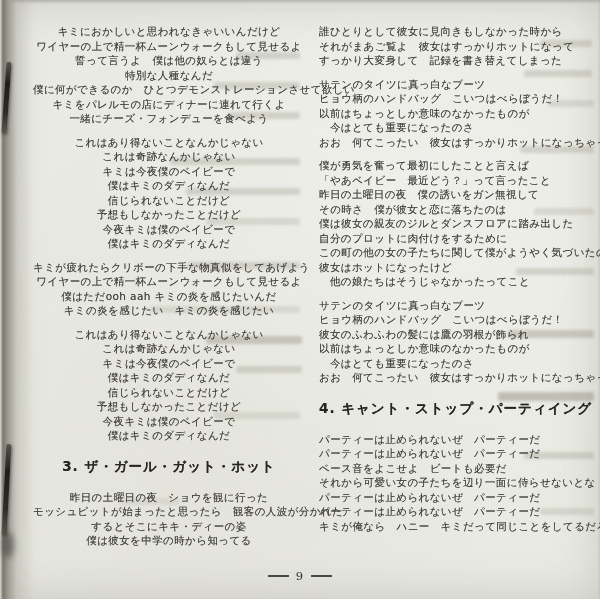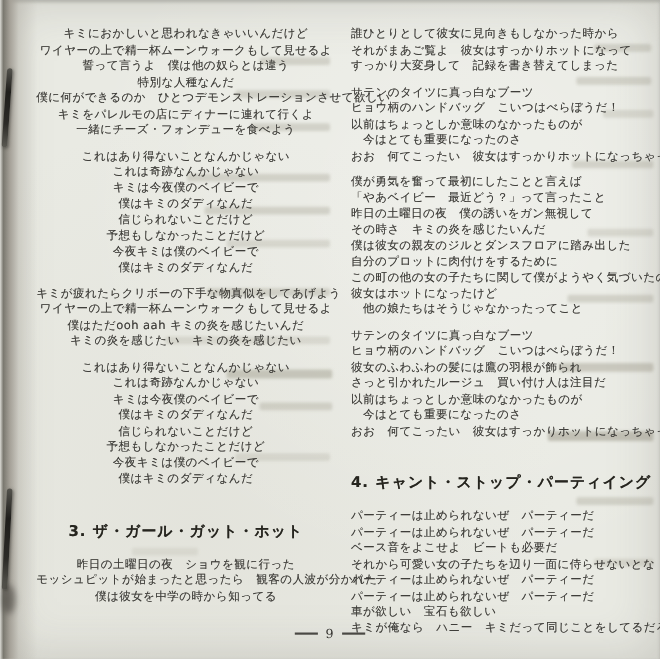--- a/index.html
+++ b/index.html
@@ -42,21 +42,21 @@
   .col-left{left:33px;width:272px;text-align:center;}
   .col-right{left:319px;width:276px;}
   .stanza{margin:0 0 9px 0;}
   .lyric-line{
     margin:0;font-size:10.5px;line-height:14.5px;letter-spacing:0.4px;
     color:#3f3e3a;white-space:nowrap;
     text-shadow:0 0 0.4px rgba(63,62,58,0.55);
   }
   .track-heading{
     font-size:13.5px;font-weight:bold;color:#26251f;letter-spacing:1px;
-    margin:31px 0 14px 0;white-space:nowrap;
+    margin:15px 0 14px 0;white-space:nowrap;
     text-shadow:0 0 0.5px rgba(38,37,31,0.6);
   }
 
   
   .footer{
     position:absolute;left:0;right:0;top:568px;height:16px;
     display:flex;align-items:center;justify-content:center;gap:7px;
   }
   .page-rule{width:21px;height:1.5px;background:#4a4944;}
   .page-num{font-size:11.5px;color:#33322e;letter-spacing:1px;
@@ -153,65 +153,64 @@
         <p class="lyric-line">僕はキミのダディなんだ</p>
         <p class="lyric-line">信じられないことだけど</p>
         <p class="lyric-line">予想もしなかったことだけど</p>
         <p class="lyric-line">今夜キミは僕のベイビーで</p>
         <p class="lyric-line">僕はキミのダディなんだ</p>
       </div>
       <div class="track-heading">3. ザ・ガール・ガット・ホット</div>
       <div class="stanza">
         <p class="lyric-line">昨日の土曜日の夜　ショウを観に行った</p>
         <p class="lyric-line">モッシュピットが始まったと思ったら　観客の人波が分かれた</p>
+        <p class="lyric-line">するとそこにキキ・ディーの姿</p>
         <p class="lyric-line">僕は彼女を中学の時から知ってる</p>
       </div>
     </div>
   <div class="col col-right" id="right-column">
       <div class="stanza">
         <p class="lyric-line">誰ひとりとして彼女に見向きもしなかった時から</p>
         <p class="lyric-line">それがまあご覧よ　彼女はすっかりホットになって</p>
         <p class="lyric-line">すっかり大変身して　記録を書き替えてしまった</p>
       </div>
       <div class="stanza">
         <p class="lyric-line">サテンのタイツに真っ白なブーツ</p>
         <p class="lyric-line">ヒョウ柄のハンドバッグ　こいつはべらぼうだ！</p>
         <p class="lyric-line">以前はちょっとしか意味のなかったものが</p>
         <p class="lyric-line">　今はとても重要になったのさ</p>
         <p class="lyric-line">おお　何てこったい　彼女はすっかりホットになっちゃったよ</p>
       </div>
       <div class="stanza">
         <p class="lyric-line">僕が勇気を奮って最初にしたことと言えば</p>
         <p class="lyric-line">「やあベイビー　最近どう？」って言ったこと</p>
         <p class="lyric-line">昨日の土曜日の夜　僕の誘いをガン無視して</p>
-        <p class="lyric-line">その時さ　キミの炎を感じたいんだ</p>
+        <p class="lyric-line">その時さ　僕が彼女と恋に落ちたのは</p>
         <p class="lyric-line">僕は彼女の親友のジルとダンスフロアに踏み出した</p>
         <p class="lyric-line">自分のプロットに肉付けをするために</p>
         <p class="lyric-line">この町の他の女の子たちに関して僕がようやく気づいたのは</p>
         <p class="lyric-line">彼女はホットになったけど</p>
         <p class="lyric-line">　他の娘たちはそうじゃなかったってこと</p>
       </div>
       <div class="stanza">
         <p class="lyric-line">サテンのタイツに真っ白なブーツ</p>
         <p class="lyric-line">ヒョウ柄のハンドバッグ　こいつはべらぼうだ！</p>
         <p class="lyric-line">彼女のふわふわの髪には鷹の羽根が飾られ</p>
-        <p class="lyric-line">さっと引かれたルージュ　買い付け人は注目だ</p>
         <p class="lyric-line">以前はちょっとしか意味のなかったものが</p>
         <p class="lyric-line">　今はとても重要になったのさ</p>
         <p class="lyric-line">おお　何てこったい　彼女はすっかりホットになっちゃったよ</p>
       </div>
       <div class="track-heading">4. キャント・ストップ・パーティイング</div>
       <div class="stanza">
         <p class="lyric-line">パーティーは止められないぜ　パーティーだ</p>
         <p class="lyric-line">パーティーは止められないぜ　パーティーだ</p>
         <p class="lyric-line">ベース音をよこせよ　ビートも必要だ</p>
         <p class="lyric-line">それから可愛い女の子たちを辺り一面に侍らせないとな　oh</p>
         <p class="lyric-line">パーティーは止められないぜ　パーティーだ</p>
         <p class="lyric-line">パーティーは止められないぜ　パーティーだ</p>
-        <p class="lyric-line">車が欲しい　宝石も欲しい</p>
         <p class="lyric-line">キミが俺なら　ハニー　キミだって同じことをしてるだろう</p>
       </div>
     </div>
 
   <div class="footer">
     <span class="page-rule"></span>
     <span class="page-num">9</span>
     <span class="page-rule"></span>
   </div>
 

